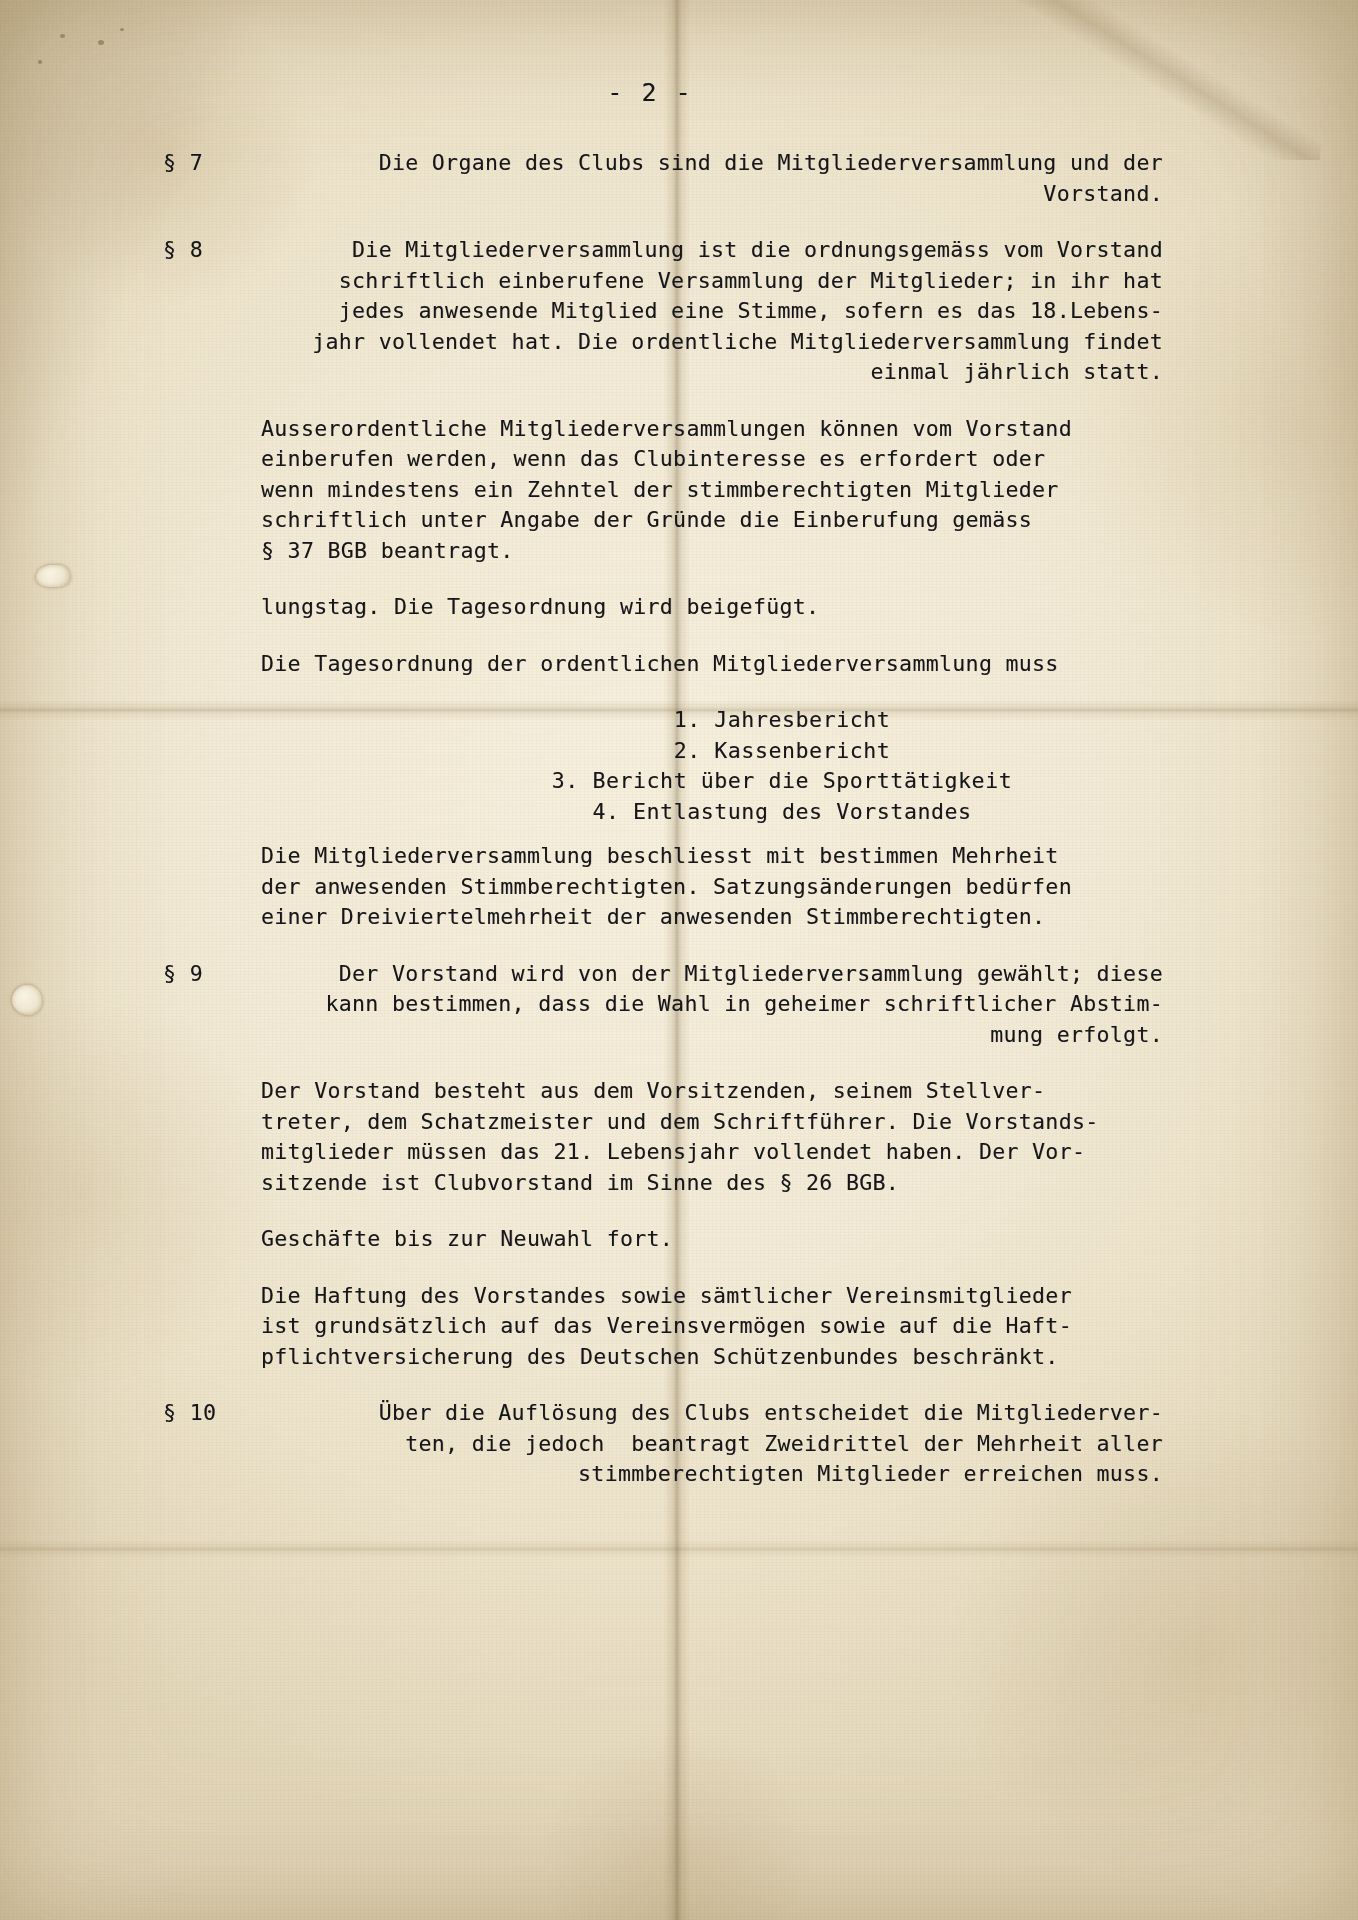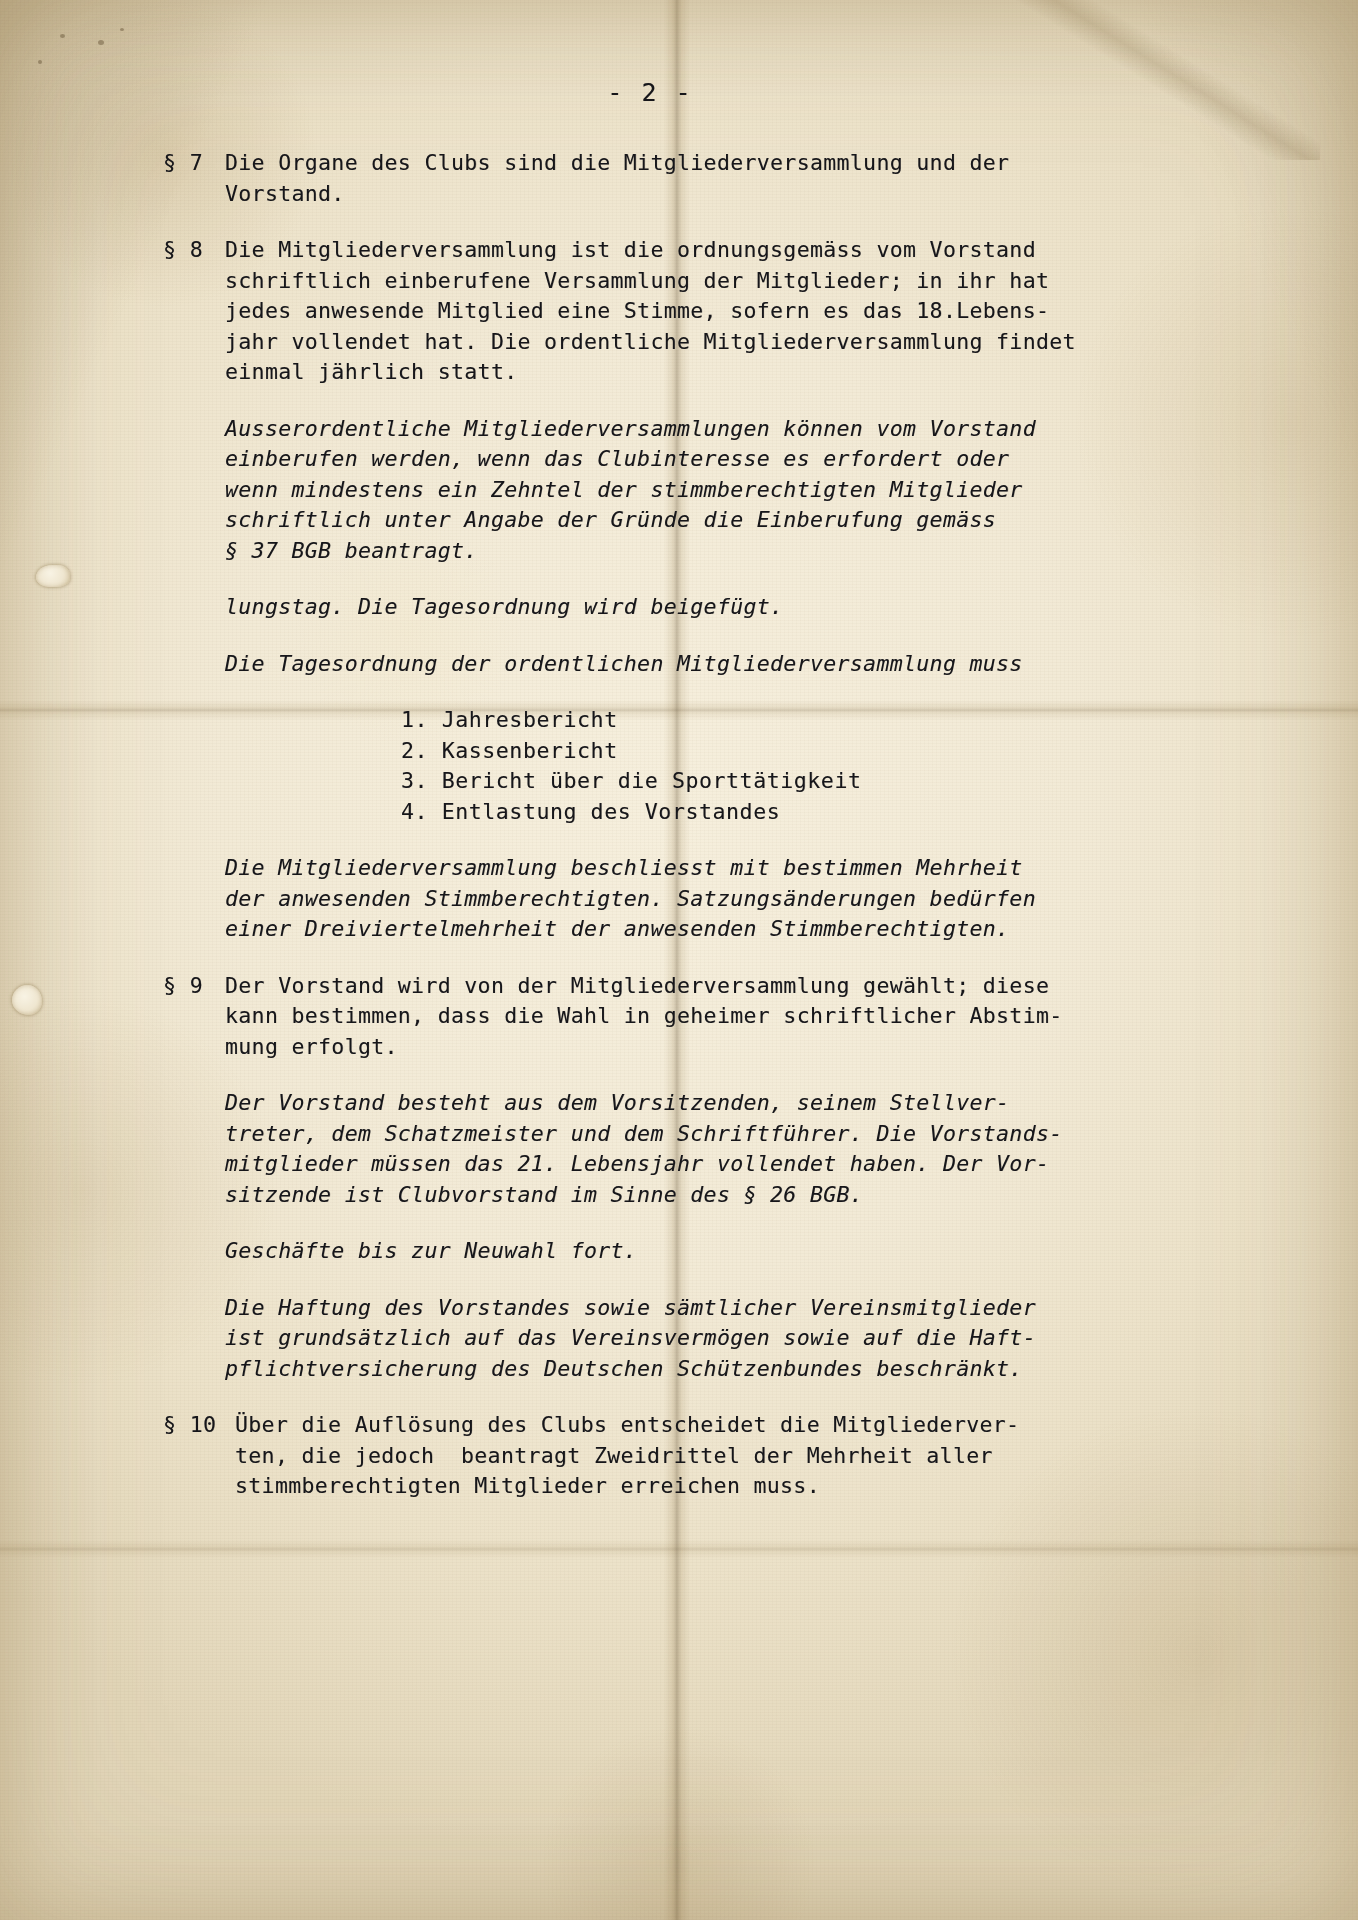--- a/index.html
+++ b/index.html
@@ -145,35 +145,36 @@
     flex: 0 0 auto;
     width: 62px;
     font-size: 21.5px;
     line-height: 30.5px;
     white-space: pre;
     letter-spacing: 0.4px;
   }
   .block.wide .marker { width: 72px; }
   .lines {
     flex: 1 1 auto;
+    text-align: right;
   }
   .ln {
     font-size: 21.5px;
     line-height: 30.5px;
     white-space: pre;
     letter-spacing: 0.35px;
   }
   .para {
-    margin-left: 62px;
+    margin-left: 98px;
     margin-bottom: 26px;
-    font-style: italic;
   }
   .list {
     margin-left: 238px;
-    margin-bottom: 26px;
+    margin-bottom: 14px;
+    text-align: center;
   }
   .list .ln { letter-spacing: 0.6px; }
 
   
   .ln, .marker, .page-number {
     text-shadow: 0.35px 0.25px 0 rgba(30,28,30,0.30);
   }
 </style>
 </head>
 <body>

